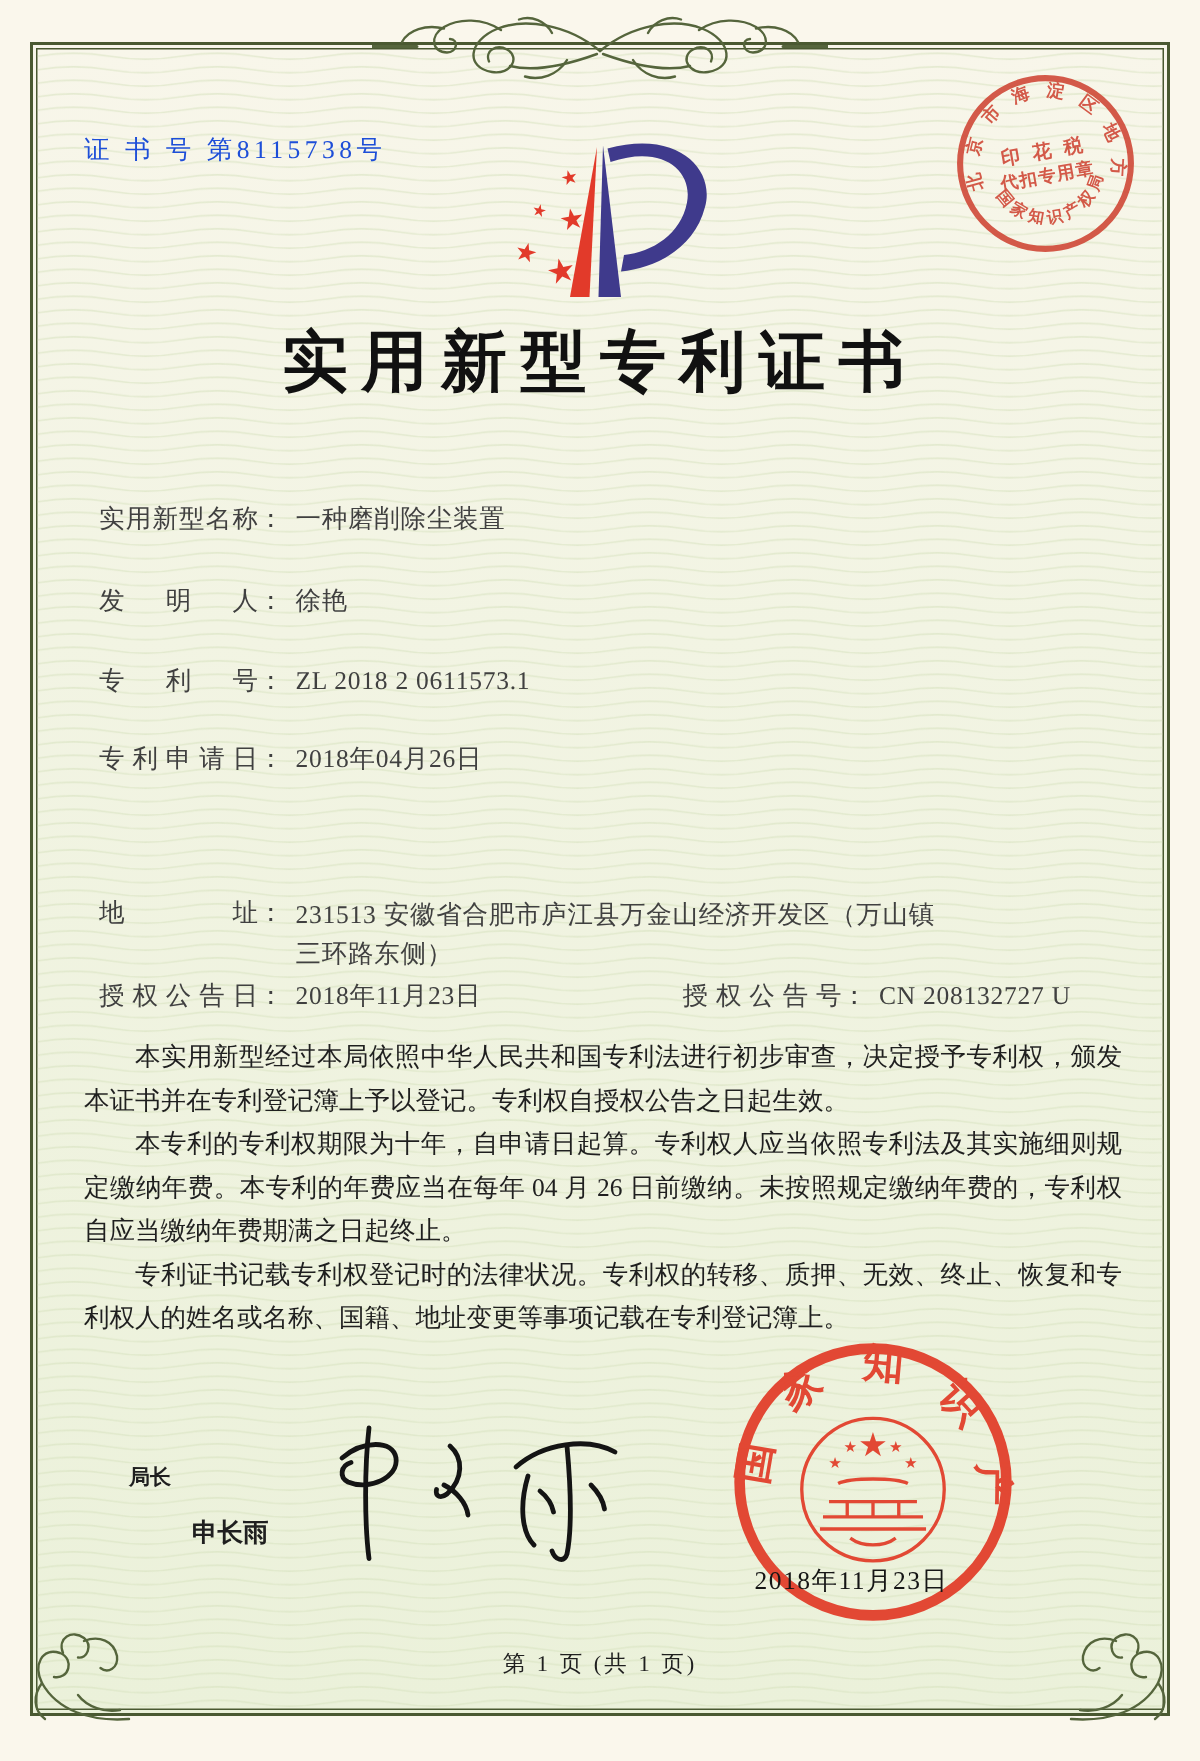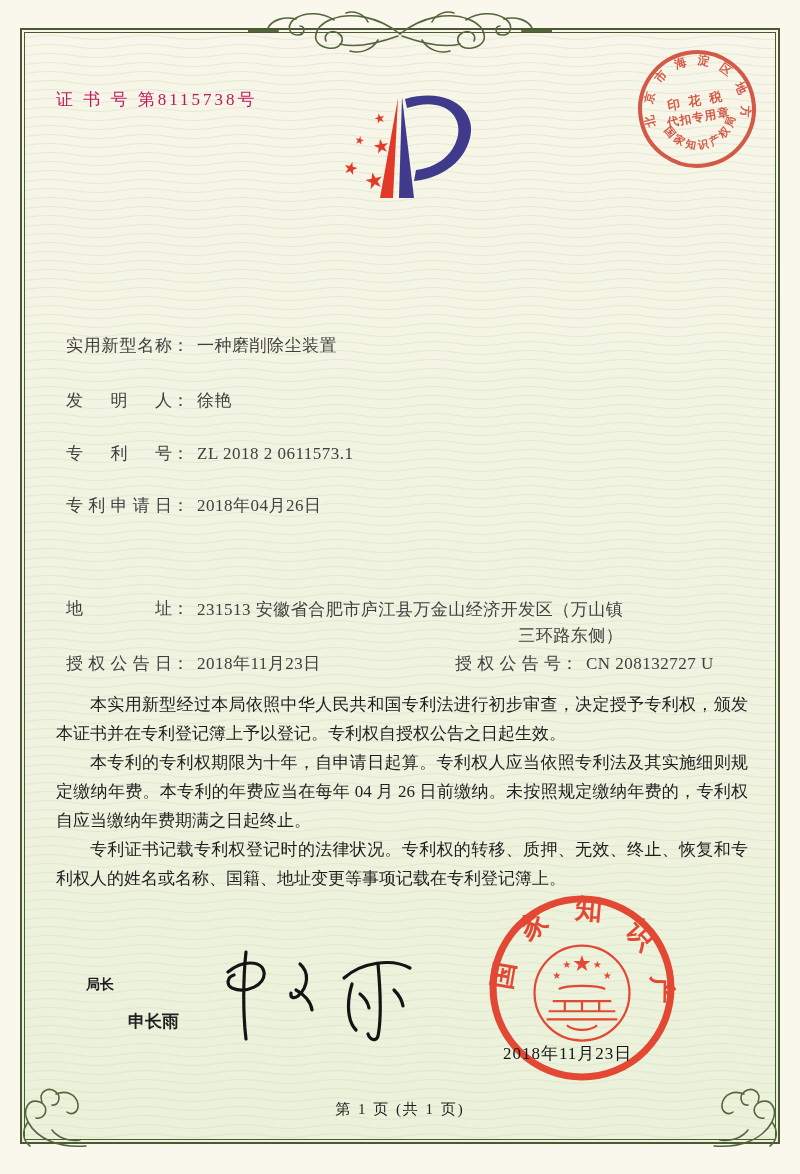--- a/index.html
+++ b/index.html
@@ -27,31 +27,31 @@
     border:2px solid var(--green);
     background:linear-gradient(180deg,#f8f6ea 0%,#f2f4e3 35%,#ebf1da 100%);
   }
   .frame-inner{
     position:absolute;inset:2px;
     border:1px solid var(--green);
   }
   .waves{position:absolute;inset:0;width:100%;height:100%;opacity:.6;pointer-events:none;}
   .abs{position:absolute;}
 
-  .cert-number{left:56px;top:88px;font-size:17px;letter-spacing:3px;color:#be185d;}
+  .cert-number{left:56px;top:88px;font-size:17px;letter-spacing:3px;color:#1d4ed8;}
   .logo{left:302px;top:86px;}
   .tax-stamp{left:636px;top:48px;transform:rotate(-10deg);opacity:.88;}
   .title{left:0;right:0;top:212px;text-align:center;font-size:44px;font-weight:700;
          letter-spacing:9px;color:#111;}
 
   .frow{position:absolute;left:66px;right:40px;font-size:17px;line-height:24px;color:#404040;}
   .flabel{display:inline-block;width:106px;text-align:justify;text-align-last:justify;vertical-align:top;}
   .fcolon{display:inline-block;vertical-align:top;margin-right:8px;}
   .fvalue{display:inline-block;vertical-align:top;letter-spacing:.5px;}
-  .fvalue.multiline{white-space:pre-line;max-width:480px;line-height:26px;text-align:right;}
+  .fvalue.multiline{white-space:pre-line;max-width:480px;line-height:26px;}
   .fpair2{position:absolute;left:389px;top:0;}
 
   .body-text{left:56px;right:52px;top:690px;font-size:17px;line-height:29px;text-align:justify;}
   .body-text p{margin:0;text-indent:2em;}
 
   .signer-title{left:86px;top:976px;font-size:14px;font-weight:600;
                 font-family:Liberation Mono, monospace;}
   .signer-name{left:86px;top:1010px;font-size:17px;font-weight:600;
                font-family:"Liberation Sans","DejaVu Sans",sans-serif;margin-left:42px;}
   .signature{left:212px;top:938px;}
@@ -139,20 +139,21 @@
     <text font-size="11.5" font-weight="bold" fill="#cf4433">
       <textPath href="#taxArcTop" startOffset="6" textLength="228">北京市海淀区地方税务局</textPath>
     </text>
     <text font-size="10.5" font-weight="bold" fill="#cf4433">
       <textPath href="#taxArcBot" startOffset="2" textLength="90">国家知识产权局</textPath>
     </text>
     <text x="60" y="56" font-size="12.5" font-weight="bold" text-anchor="middle" letter-spacing="2" fill="#cf4433">印 花 税</text>
     <text x="60" y="72" font-size="11.5" font-weight="bold" text-anchor="middle" letter-spacing="1" fill="#cf4433">代扣专用章</text>
   </svg>
 
+  <div class="abs title">实用新型专利证书</div>
 
   <div class="abs frow" style="top:334px">
     <span class="flabel">实用新型名称</span><span class="fcolon">：</span><span class="fvalue">一种磨削除尘装置</span>
   </div>
   <div class="abs frow" style="top:389px">
     <span class="flabel">发明人</span><span class="fcolon">：</span><span class="fvalue">徐艳</span>
   </div>
   <div class="abs frow" style="top:442px">
     <span class="flabel">专利号</span><span class="fcolon">：</span><span class="fvalue">ZL 2018 2 0611573.1</span>
   </div>

